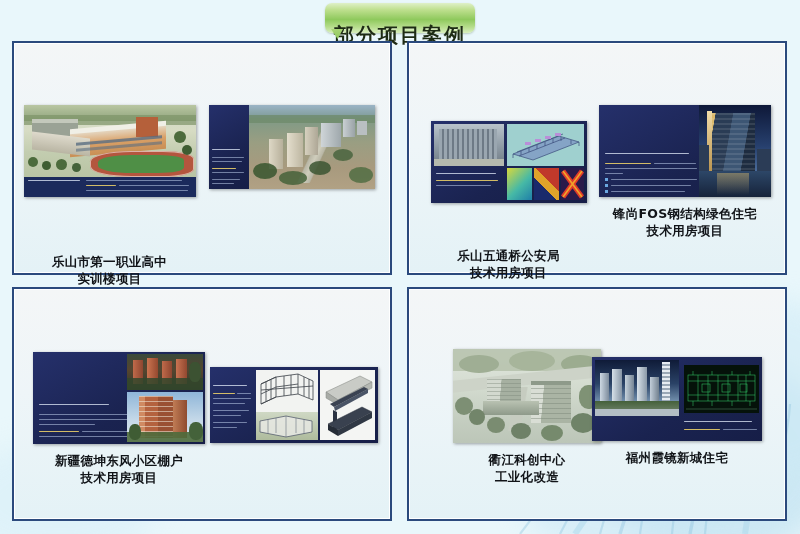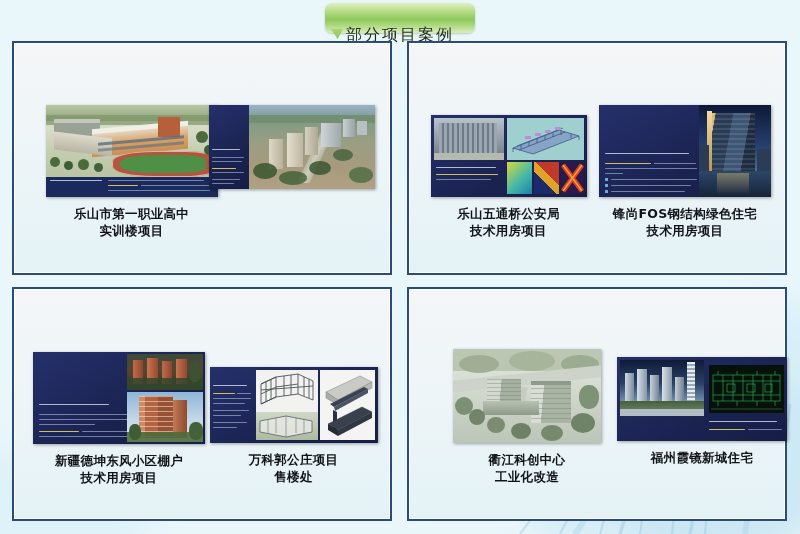--- a/index.html
+++ b/index.html
@@ -39,22 +39,22 @@
   }
   #title-badge::after{
     content:"";
     position:absolute; left:6px; bottom:-6px;
     width:12px; height:10px;
     background: linear-gradient(180deg,#a9d477,#8fc95d);
     clip-path: polygon(0 0, 100% 0, 55% 100%);
   }
   #title-badge .title-text {
     font-family: "DejaVu Serif", "Liberation Serif", serif;
-    font-weight: normal;
-    font-size: 16px;
+    font-weight: bold;
+    font-size: 20px;
     letter-spacing: 2px;
     color: #1d2b14;
     text-shadow: 0 1px 0 rgba(255,255,255,.45);
     white-space: nowrap;
     margin-top: 35px;
   }
 
   
   .panel {
     position: absolute;
@@ -138,21 +138,21 @@
     </svg>
   </div>
 
   <div id="title-badge">
     <span class="title-text">部分项目案例</span>
   </div>
 
   <div class="panel" id="panel-tl">
     <div class="project-pair">
 
-      <div class="project" style="left:30px; top:62px; width:175px;">
+      <div class="project" style="left:8px; top:62px; width:175px;gap:48px;">
         <div class="thumb" style="width:172px;height:92px;">
 
           <div style="left:0;top:0;width:172px;height:72px;" class="sky-day"></div>
 
           <div style="left:0;top:0;width:172px;height:16px;background:linear-gradient(180deg,#b9c6a2,#8fa47c);"></div>
           <div style="left:0;top:10px;width:172px;height:10px;background:#7d9468;opacity:.7;"></div>
 
           <div style="left:8px;top:14px;width:46px;height:26px;background:#9aa295;"></div>
           <div style="left:8px;top:14px;width:46px;height:4px;background:#c3c8bb;"></div>
 
@@ -219,21 +219,21 @@
           <div style="left:140px;top:62px;width:24px;height:16px;background:#4b6a3e;border-radius:50%;opacity:.8;"></div>
         </div>
       </div>
 
     </div>
   </div>
 
   <div class="panel" id="panel-tr">
     <div class="project-pair">
 
-      <div class="project" style="left:12px; top:72px; width:175px;">
+      <div class="project" style="left:12px; top:78px; width:175px;gap:36px;">
         <div class="thumb" style="width:156px;height:82px;">
           <div class="navy-col" style="left:0;top:0;width:156px;height:82px;"></div>
 
           <div style="left:3px;top:3px;width:70px;height:42px;background:linear-gradient(180deg,#b9c3cb 0%,#8e9aa4 55%,#6f7a84 100%);"></div>
           <div style="left:8px;top:8px;width:58px;height:30px;background:repeating-linear-gradient(90deg,#9aa6b0 0 3px,#6e7a86 3px 5px);"></div>
           <div style="left:3px;top:38px;width:70px;height:7px;background:#b5b9ae;"></div>
 
           <div style="left:76px;top:3px;width:77px;height:42px;background:#9fd0cf;"></div>
           <svg style="left:76px;top:3px;width:77px;height:42px;" viewBox="0 0 77 42">
             <g stroke="#3a4a7a" stroke-width=".7" fill="none">
@@ -378,22 +378,20 @@
               <path d="M18 30 L52 12 L52 18 L18 35 Z" fill="#b5b8b3" stroke="#858884" stroke-width=".5"></path>
               <path d="M10 34 L44 17 L48 19 L14 37 Z" fill="#3a4252"></path>
               <path d="M13 40 L13 58 L17 60 L17 42 Z" fill="#2b3342"></path>
               <path d="M14 37 L48 19 L48 23 L15 41 Z" fill="#4a5466"></path>
               <path d="M8 54 L42 37 L52 42 L18 60 Z" fill="#39414f" stroke="#2a313c" stroke-width=".5"></path>
               <path d="M8 54 L8 60 L18 66 L18 60 Z" fill="#252c36"></path>
               <path d="M18 60 L52 42 L52 48 L18 66 Z" fill="#303844"></path>
             </g>
           </svg>
         </div>
-        <div class="caption">万科郭公庄项目
-售楼处</div>
       </div>
 
     </div>
   </div>
 
   <div class="panel" id="panel-br">
     <div class="project-pair">
 
       <div class="project" style="left:32px; top:60px; width:172px;">
         <div class="thumb" style="width:148px;height:94px;background:#e8ebe6;">
@@ -421,21 +419,21 @@
           <div style="left:34px;top:68px;width:18px;height:16px;background:#7a8c71;border-radius:50%;"></div>
           <div style="left:58px;top:74px;width:20px;height:16px;background:#6e8167;border-radius:50%;"></div>
           <div style="left:88px;top:76px;width:22px;height:16px;background:#768a6d;border-radius:50%;"></div>
           <div style="left:118px;top:64px;width:24px;height:20px;background:#6f8368;border-radius:50%;"></div>
           <div style="left:126px;top:36px;width:20px;height:24px;background:#7f9275;border-radius:45%;"></div>
         </div>
         <div class="caption">衢江科创中心
 工业化改造</div>
       </div>
 
-      <div class="project" style="left:203px; top:68px; width:180px;justify-content:space-between;">
+      <div class="project" style="left:178px; top:68px; width:180px;justify-content:space-between;">
         <div class="thumb" style="width:170px;height:84px;">
           <div class="navy-col" style="left:0;top:0;width:170px;height:84px;"></div>
 
           <div style="left:3px;top:3px;width:84px;height:56px;background:linear-gradient(180deg,#0f1b38 0%,#2a4266 42%,#6d8aa8 72%,#a9bccb 100%);"></div>
           <div style="left:8px;top:16px;width:9px;height:30px;background:linear-gradient(90deg,#cdd8e2,#7d8c9c);"></div>
           <div style="left:20px;top:12px;width:10px;height:34px;background:linear-gradient(90deg,#d6e0e8,#8796a6);"></div>
           <div style="left:33px;top:18px;width:9px;height:28px;background:linear-gradient(90deg,#c6d2dc,#768595);"></div>
           <div style="left:45px;top:10px;width:10px;height:36px;background:linear-gradient(90deg,#d9e2ea,#8a99a8);"></div>
           <div style="left:58px;top:20px;width:9px;height:26px;background:linear-gradient(90deg,#c2ced9,#72818f);"></div>
           <div style="left:70px;top:5px;width:8px;height:42px;background:repeating-linear-gradient(180deg,#e6ecf2 0 2px,#9aa8b6 2px 4px);"></div>

